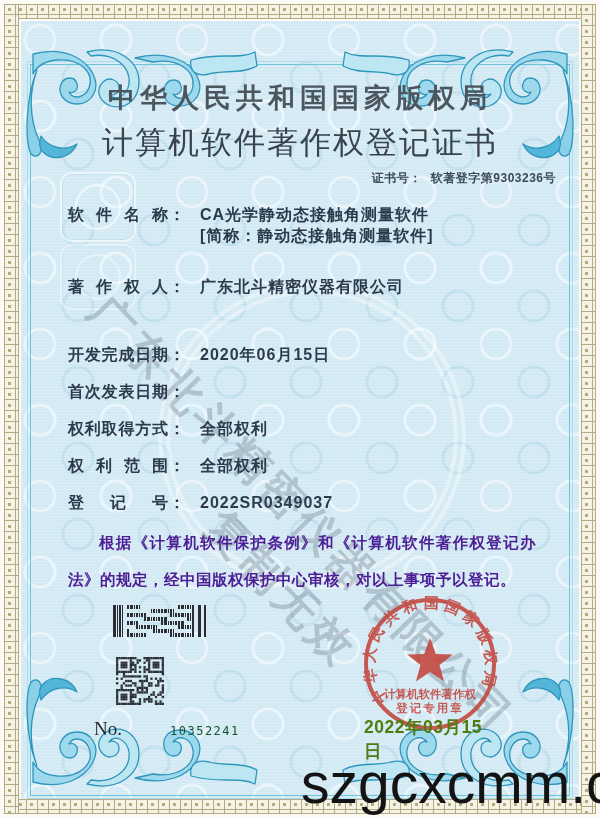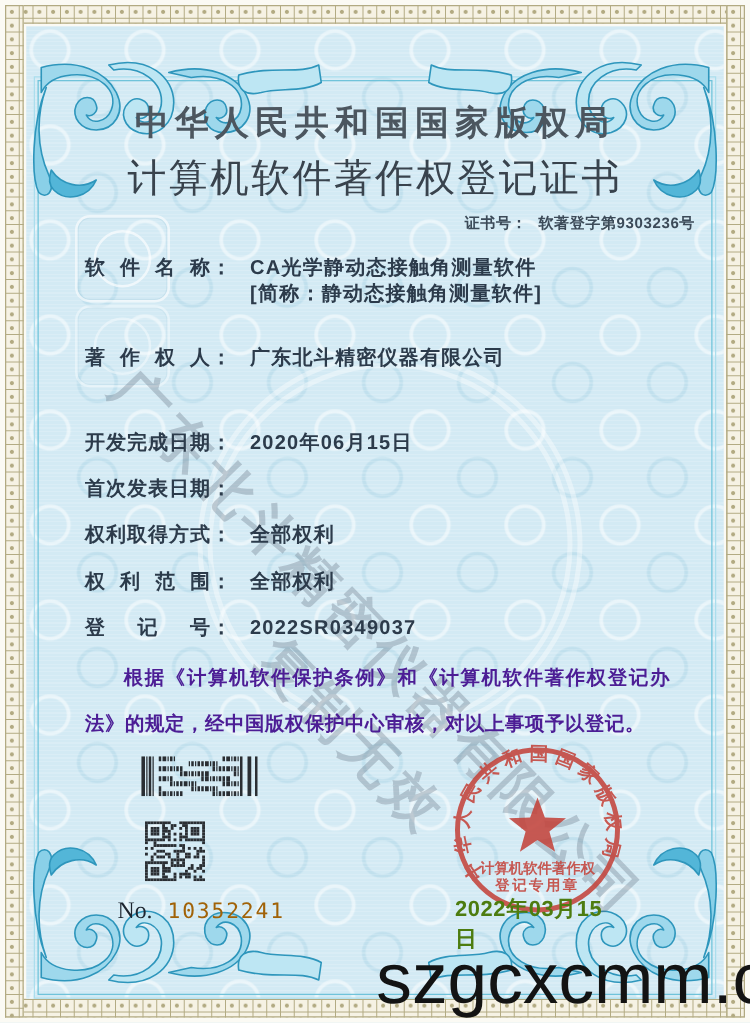--- a/index.html
+++ b/index.html
@@ -71,24 +71,24 @@
   .r4{top:418px;}.r5{top:455px;}.r6{top:492px;}
 
   .para{position:absolute;left:68px;top:524px;width:468px;font-size:15.5px;font-weight:bold;
     color:#4c1d95;line-height:37px;text-indent:2em;text-align:justify;letter-spacing:.5px;}
 
   .barcode{position:absolute;left:113px;top:605px;width:94px;height:32px;}
   .barcode svg{width:100%;height:100%;fill:#2a2e33;}
   .qr{position:absolute;left:116px;top:657px;width:48px;height:48px;}
   .qr svg{width:100%;height:100%;fill:#2a2e33;}
 
-  .serial{position:absolute;left:94px;top:718px;display:flex;align-items:baseline;}
+  .serial{position:absolute;left:94px;top:718px;display:flex;align-items:baseline;gap:36px;}
   .serial .no{font-family:"Liberation Serif",serif;font-size:19px;color:#1c242e;}
-  .serial .num{margin-left:12px;font-family:"DejaVu Sans Mono",monospace;font-size:17px;
-    color:#a16207;letter-spacing:1.5px;}
+  .serial .num{margin-left:12px;font-family:"DejaVu Sans Mono",monospace;font-size:12px;
+    color:#14532d;letter-spacing:1.5px;}
 
   .seal{position:absolute;left:354px;top:590px;width:152px;height:152px;opacity:.88;}
   .issue-date{position:absolute;left:364px;top:715px;width:132px;
     font-size:17.5px;font-weight:bold;color:#4d7c0f;letter-spacing:.5px;}
 
   .bigtext{position:absolute;left:301px;top:750px;font-size:57px;color:#131313;
     letter-spacing:0;white-space:nowrap;z-index:9;}
 </style>
 </head>
 <body>

